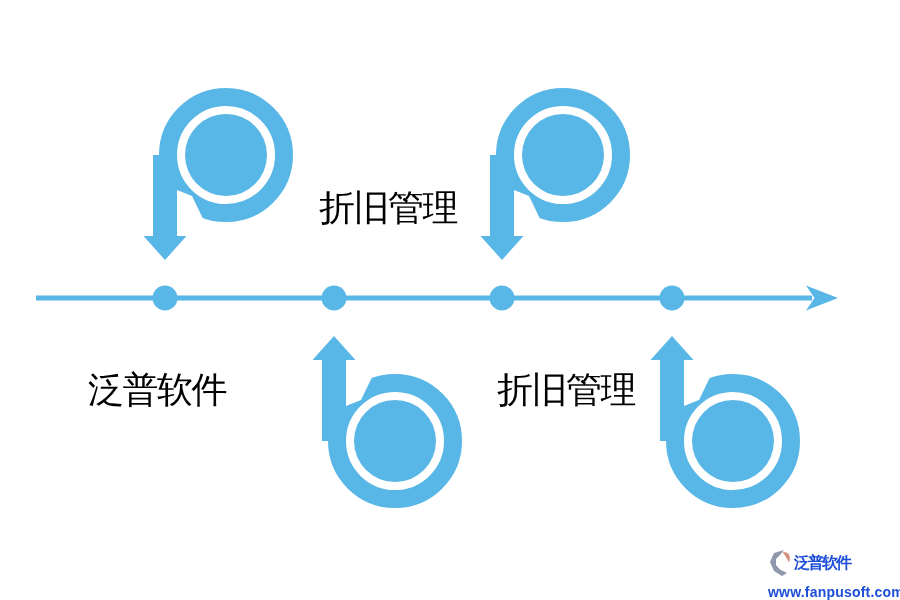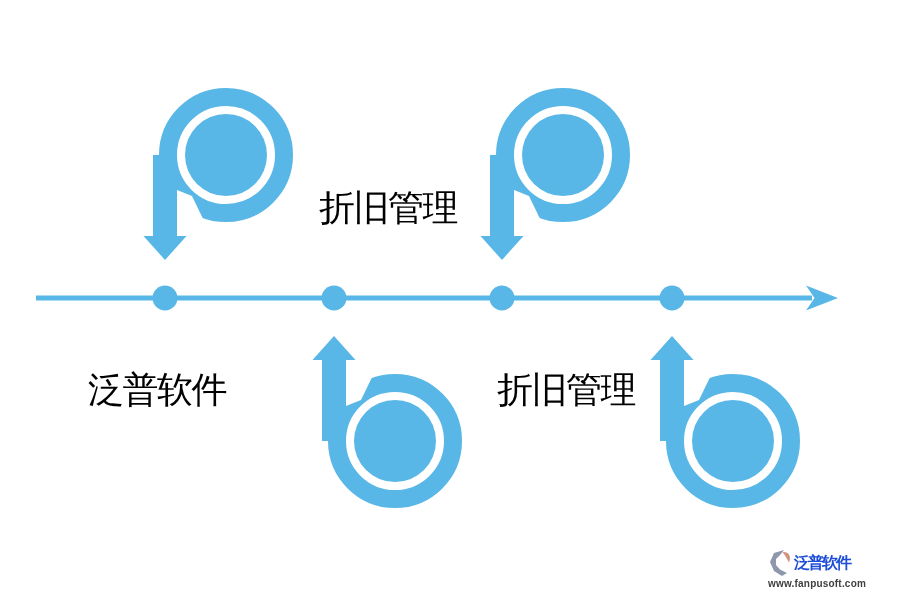--- a/index.html
+++ b/index.html
@@ -38,26 +38,26 @@
   }
   #watermark .brand-name {
     font-size: 16px;
     font-weight: 700;
     color: #1d4ed8;
     letter-spacing: -2px;
     line-height: 1;
     white-space: nowrap;
   }
   #watermark .brand-url {
-    font-size: 10px;
+    font-size: 14px;
     font-weight: 700;
-    color: #404040;
+    color: #1d4ed8;
     letter-spacing: 0.2px;
     line-height: 1;
-    margin-top: 1px;
+    margin-top: 7px;
     white-space: nowrap;
   }
 </style>
 </head>
 <body>
 
 <div id="canvas">
 
   <svg id="diagram-svg" width="900" height="600" viewBox="0 0 900 600">
     <defs>

